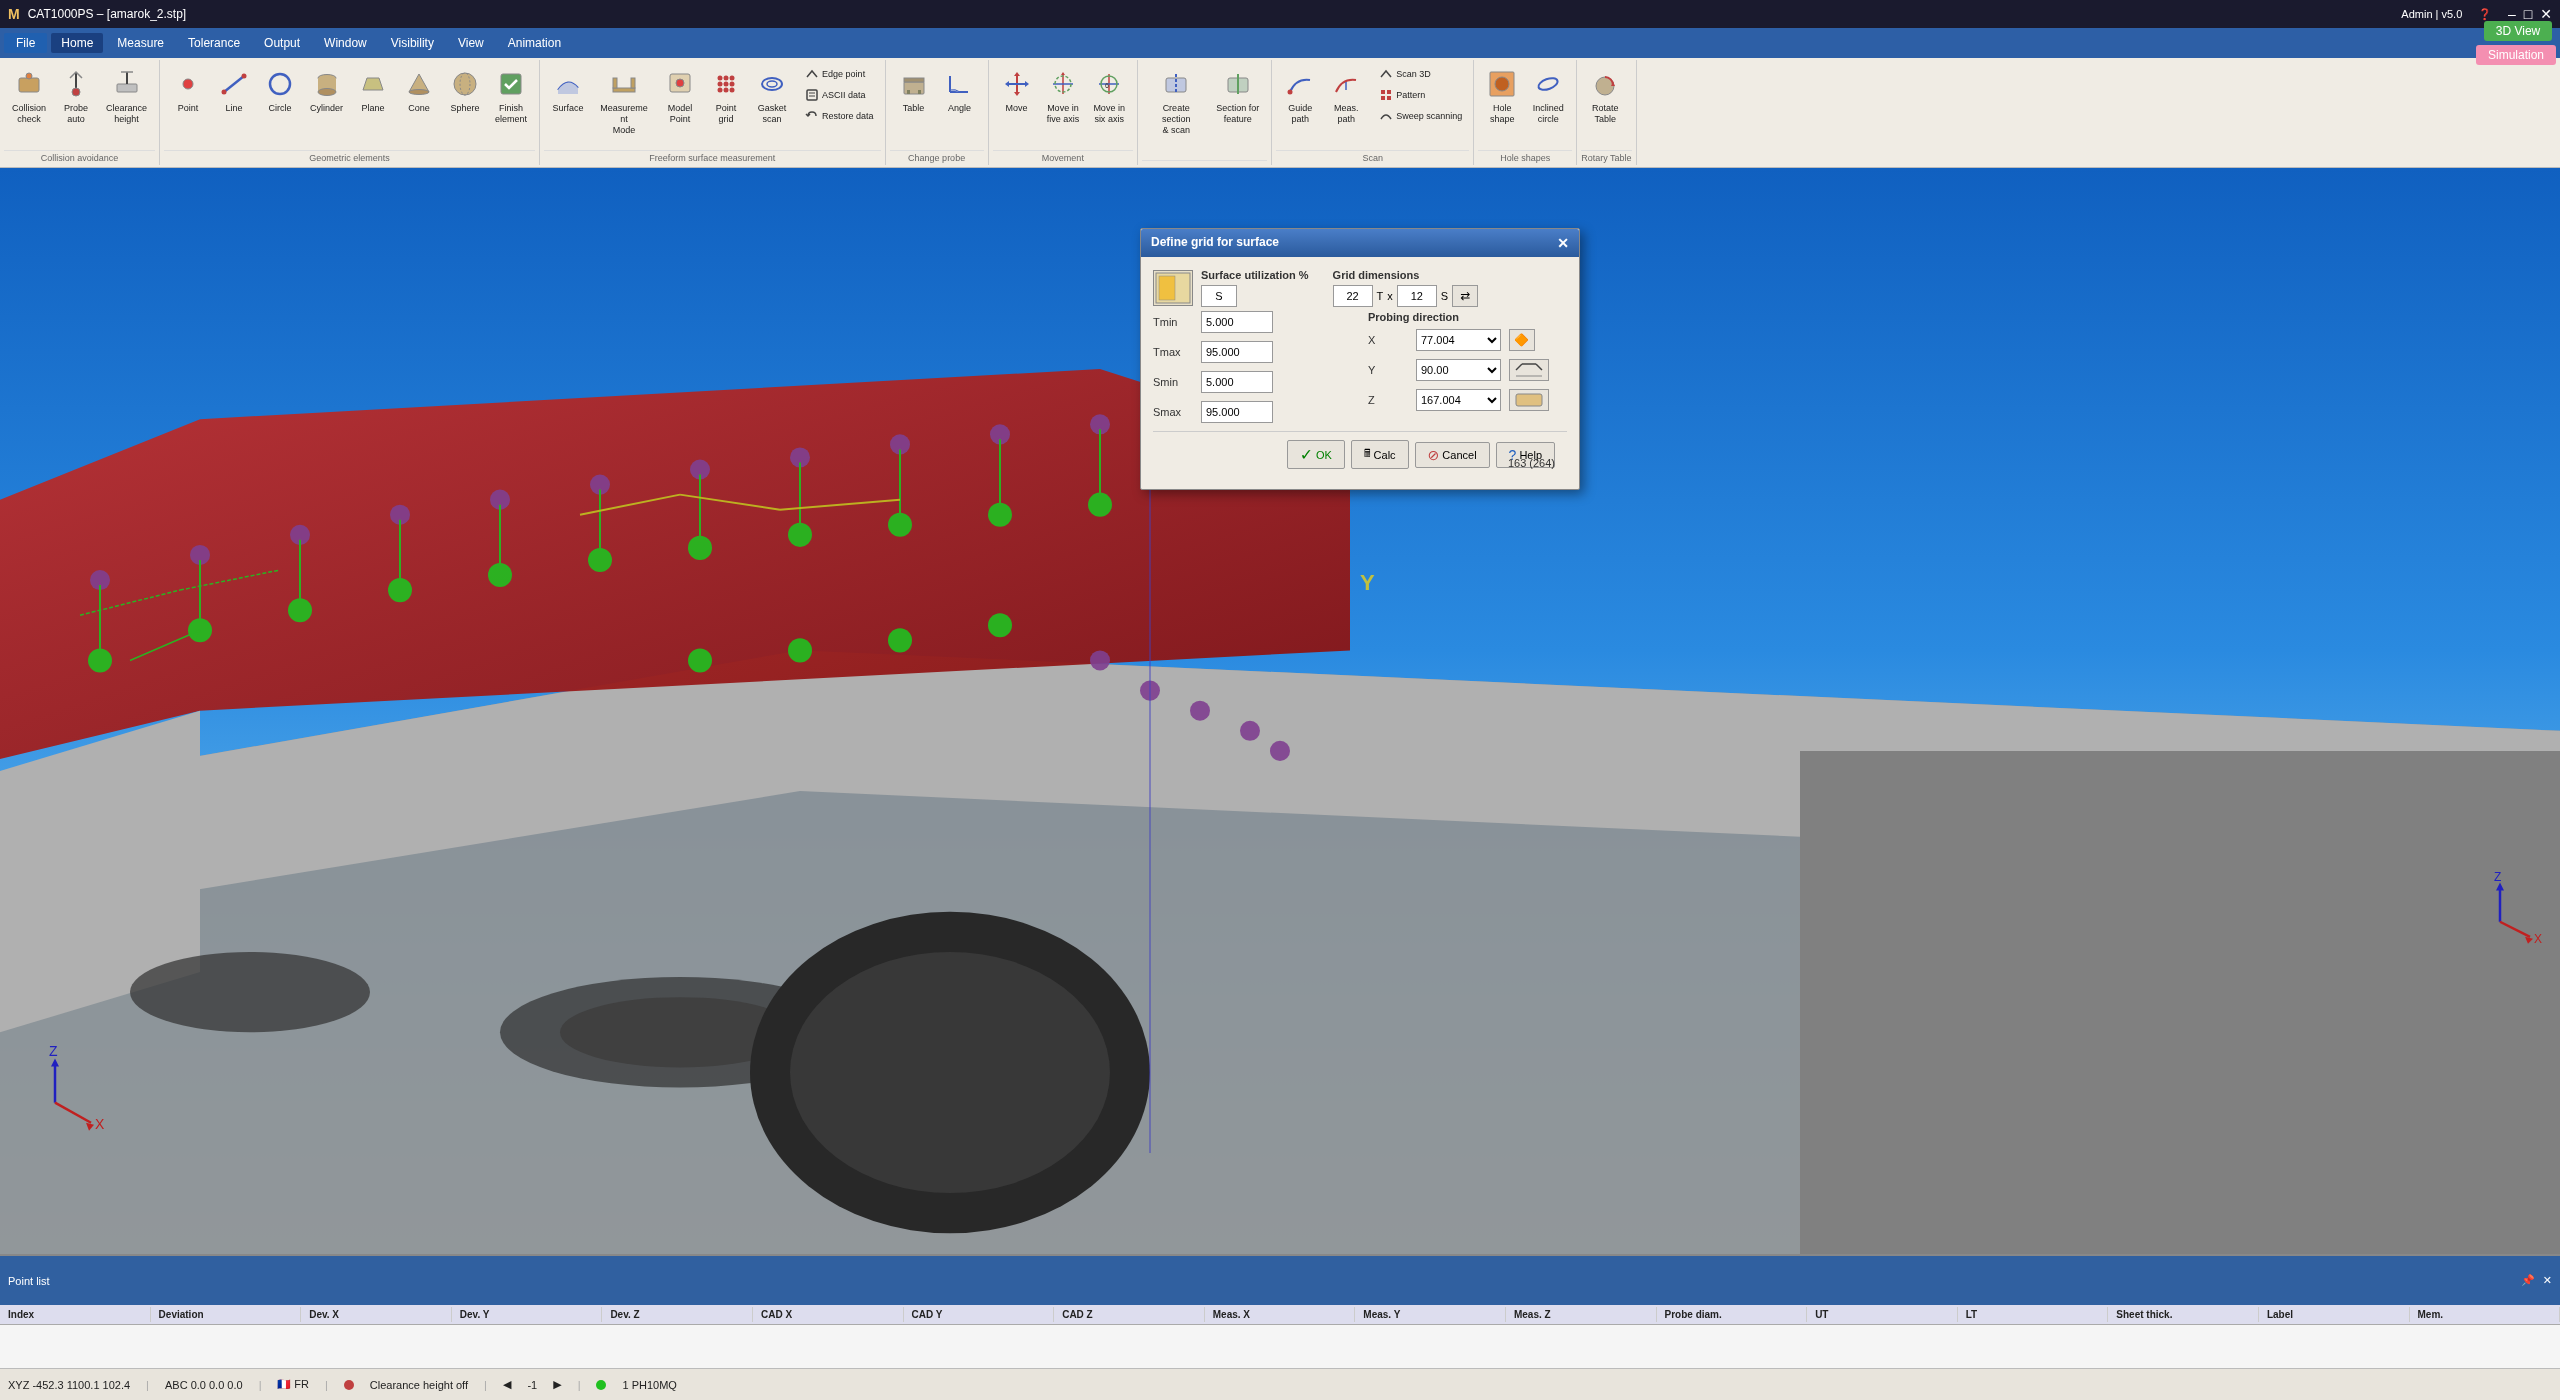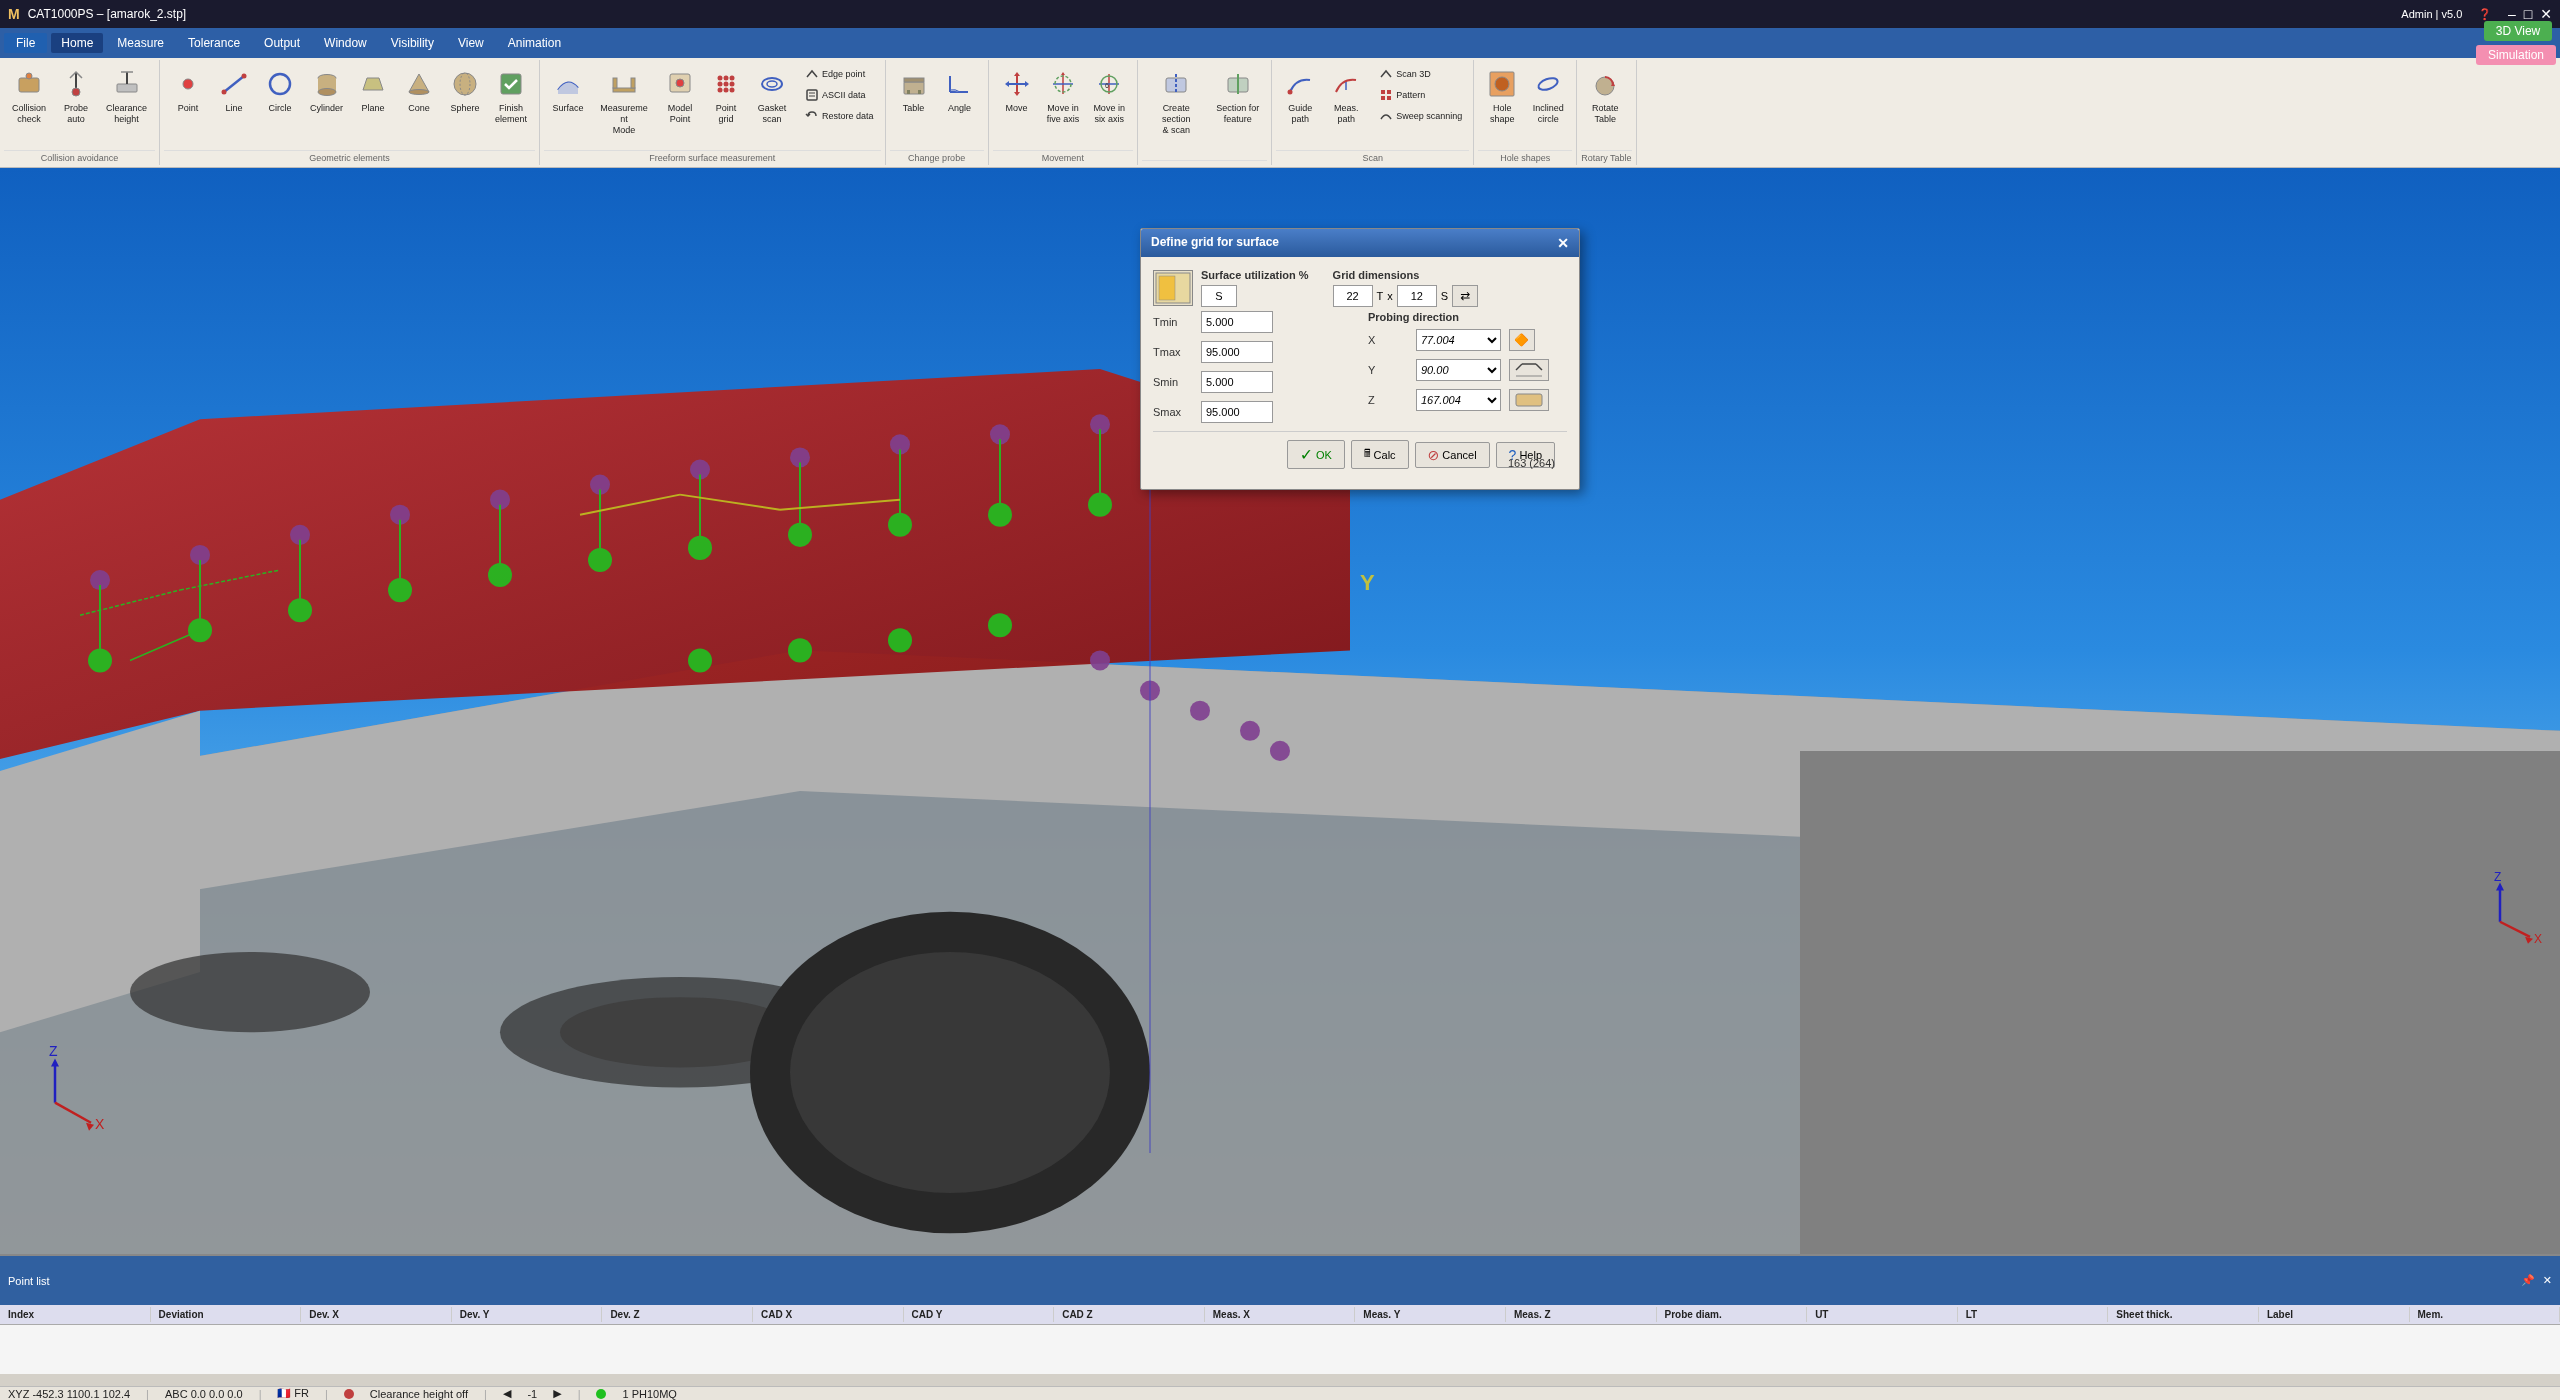--- a/index.html
+++ b/index.html
@@ -207,21 +207,20 @@
       font-weight: bold;
       color: #333;
       margin-bottom: 4px;
     }
     .dialog-select {
       width: 85px;
       height: 22px;
       border: 1px solid #999;
       font-size: 11px;
       background: #fff;
-      font-style: italic;
     }
     .dialog-number-input {
       width: 40px;
       height: 22px;
       border: 1px solid #999;
       padding: 2px 4px;
       font-size: 11px;
       background: #fff;
       text-align: center;
     }
@@ -312,21 +311,21 @@
       flex: 1;
       border-right: 1px solid #ccc;
     }
 
     
     #status-bar {
       position: absolute;
       bottom: 0;
       left: 0;
       right: 0;
-      height: 14px;
+      height: 32px;
       background: #e8e4dc;
       border-top: 1px solid #bbb;
       display: flex;
       align-items: center;
       padding: 0 8px;
       gap: 16px;
       font-size: 11px;
       color: #222;
     }
     .status-sep { color: #aaa; }

